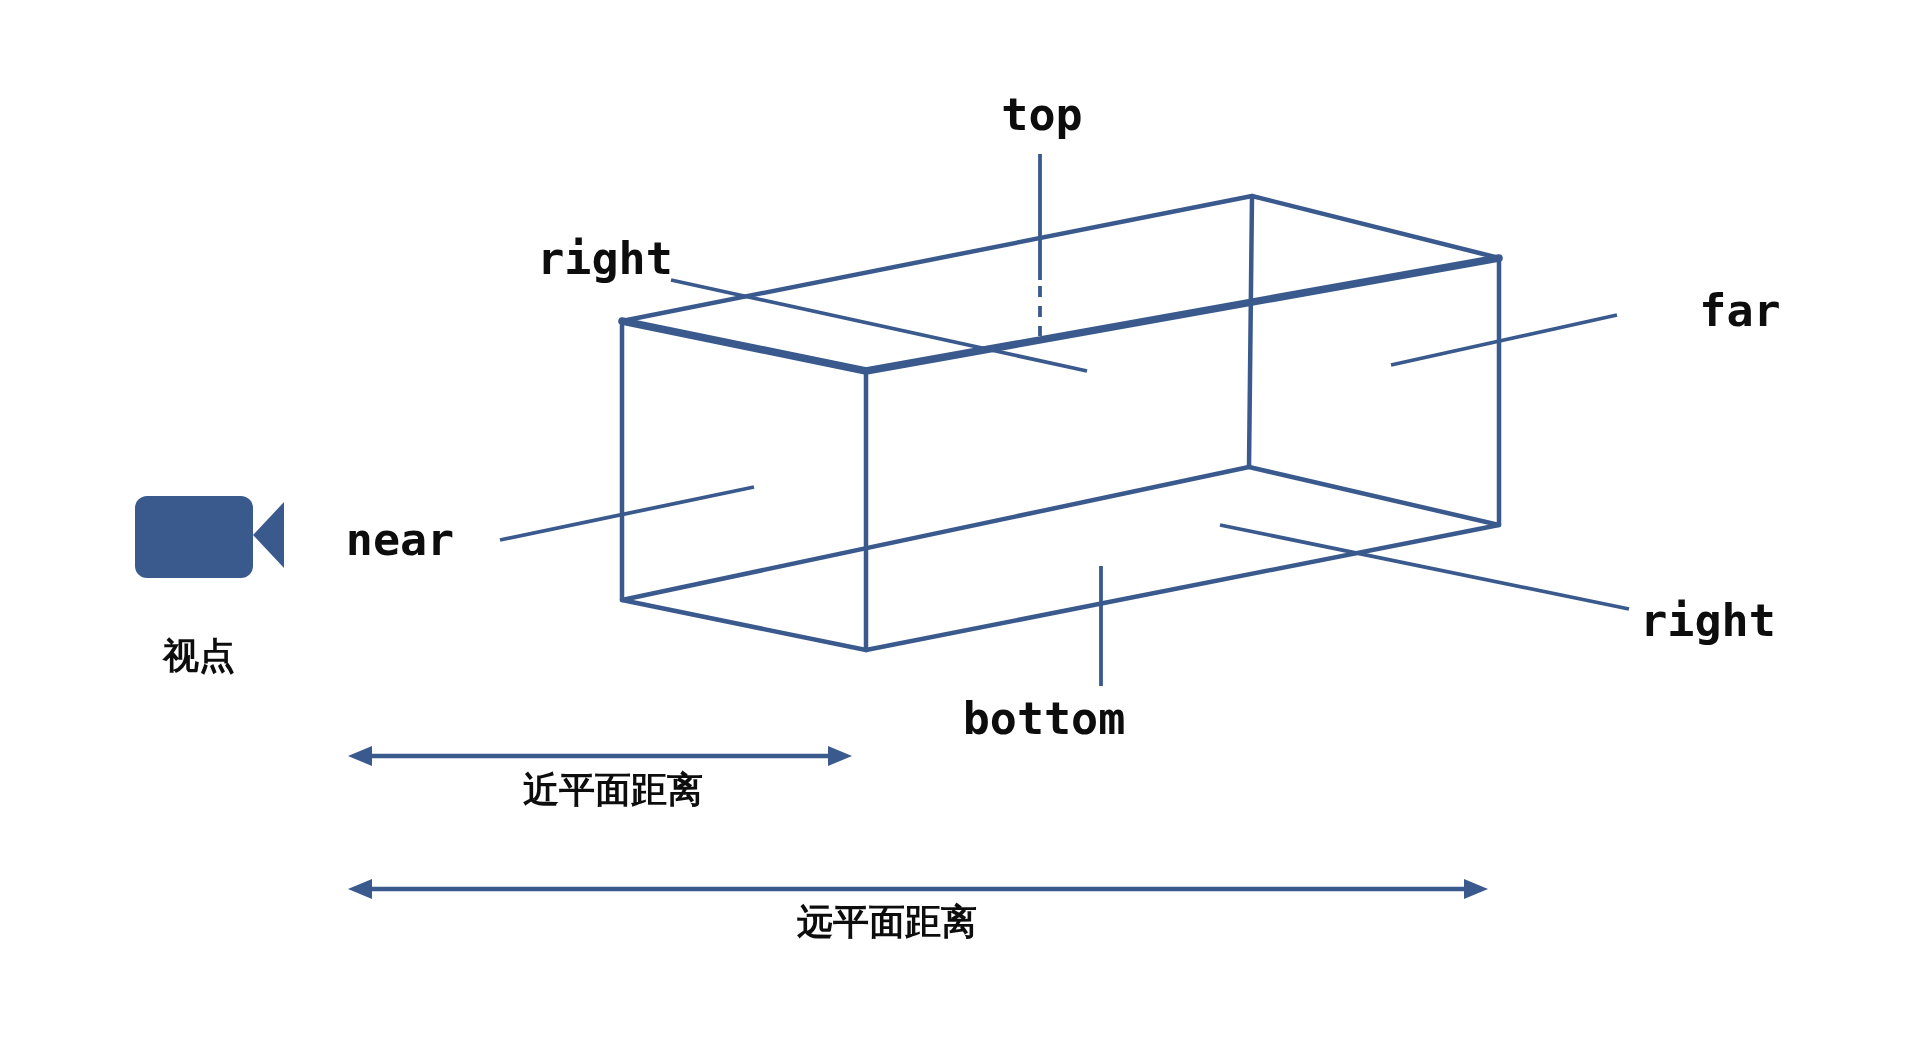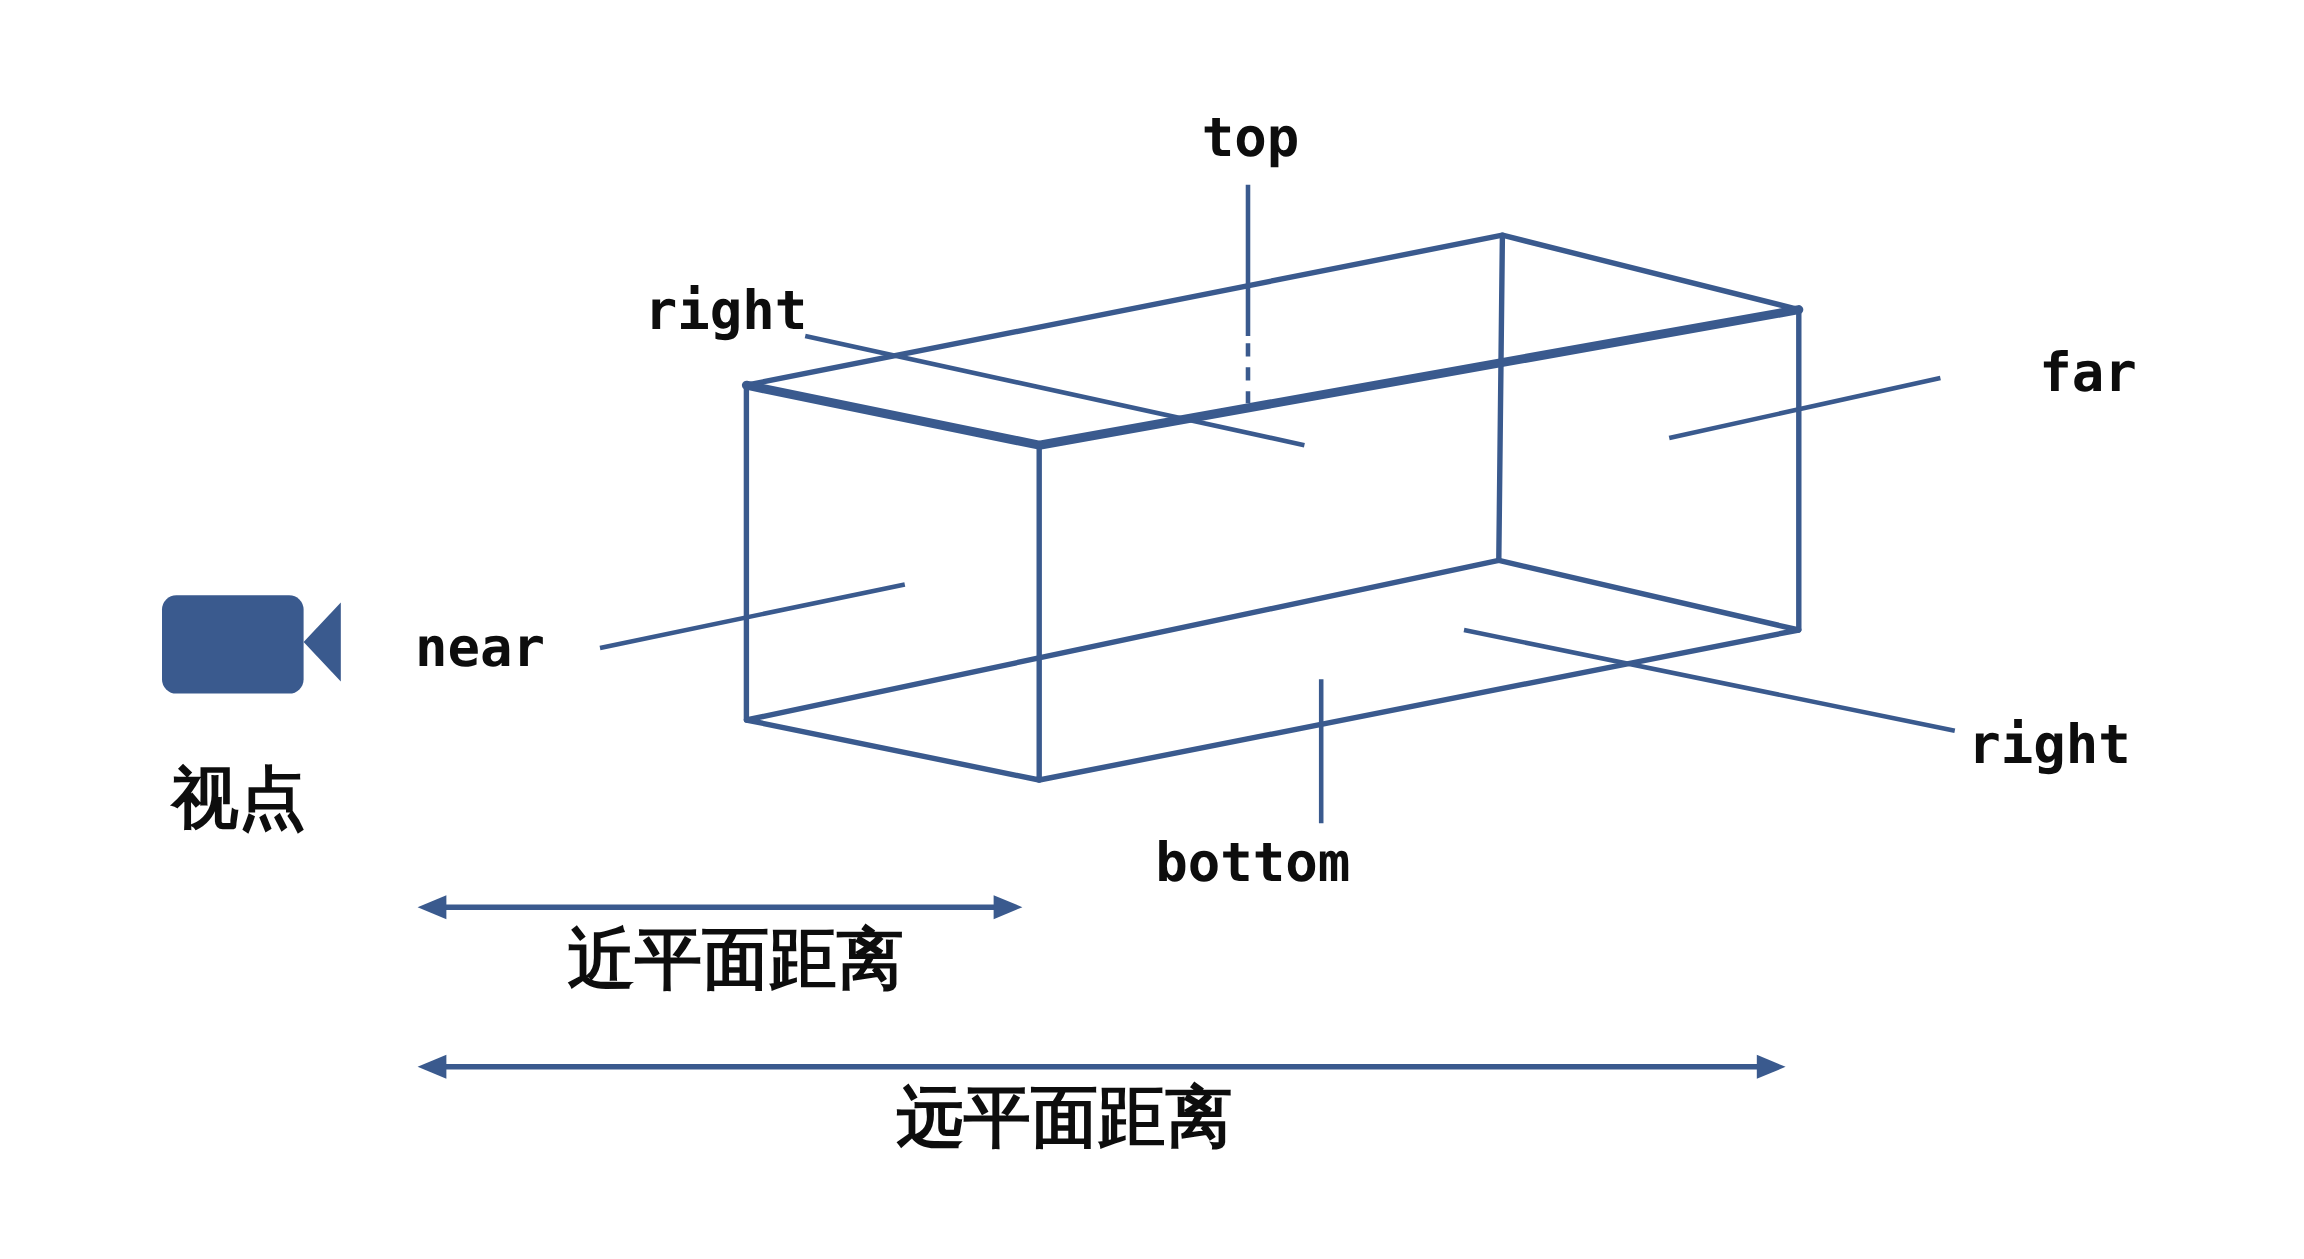--- a/index.html
+++ b/index.html
@@ -57,21 +57,21 @@
     color: var(--text, #0d0d0d);
     white-space: nowrap;
     line-height: 1;
   }
   .mono {
     font-family: "DejaVu Sans Mono", monospace;
     font-size: 45px;
   }
   .cjk {
     font-family: Liberation Serif, serif;
-    font-size: 56px;
+    font-size: 36px;
   }
 </style>
 </head>
 <body>
 
 <div class="stage">
 
   <svg width="1920" height="1049" viewBox="0 0 1920 1049">
 
     <g>

